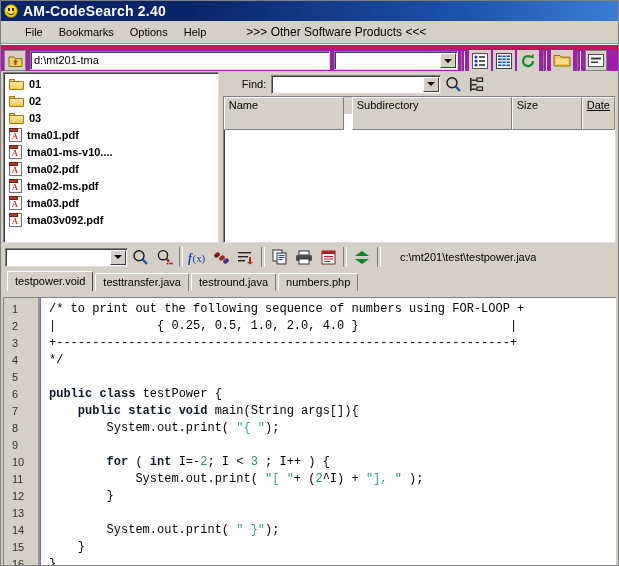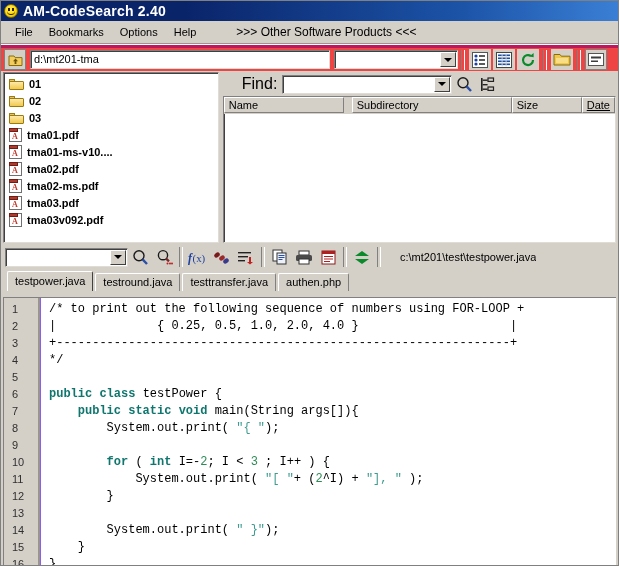--- a/index.html
+++ b/index.html
@@ -42,34 +42,34 @@
     border-bottom:1.5px solid #2c2000;border-radius:0 0 6px 6px;
   }
   .title-text{
     color:#ffffff;font-weight:bold;font-size:14px;letter-spacing:.2px;
   }
   
   .menubar{
     height:22px;background:#d4d0c8;
     display:flex;align-items:center;
     border-bottom:1px solid #d4d0c8;
-    padding-left:6px;box-sizing:border-box;
+    padding-left:16px;box-sizing:border-box;
   }
   .menu-item{
     padding:2px 8px;font-size:11px;color:#000;cursor:default;white-space:nowrap;
   }
   .menu-promo{
     margin-left:32px;font-size:12px;color:#000;white-space:nowrap;
   }
   .sep-h{height:1px;background:#ffffff;border-top:1px solid #9a968f;}
   
   .toolbar1{
     height:26px;display:flex;align-items:center;
-    background:#ef4444;padding:0 2px;box-sizing:border-box;
-    border-top:3px solid #be185d;
+    background:#a21caf;padding:0 2px;box-sizing:border-box;
+    border-top:5px solid #be185d;
   }
   .tb-btn{
     width:22px;height:21px;box-sizing:border-box;
     display:flex;align-items:center;justify-content:center;
     background:#d4d0c8;border:1px solid transparent;
     margin:0 1px;
   }
   .tb-btn.framed{border:1px solid #808080;background:#d4d0c8;}
   .path-input{
     flex:0 0 300px;height:19px;margin-left:3px;
@@ -128,35 +128,35 @@
     background:#b03a2e;border:1px solid #6d1f16;box-sizing:border-box;
   }
   .ico-pdf:after{
     content:"A";position:absolute;left:2px;top:3px;font-size:8px;line-height:9px;
     color:#c0392b;font-family:"Liberation Serif",serif;font-weight:bold;
   }
   .right-pane{
     flex:1;margin-left:4px;display:flex;flex-direction:column;
   }
   .findrow{height:24px;display:flex;align-items:center;}
-  .findlabel{font-size:16px;color:#000;margin-right:5px;padding-left:19px;}
+  .findlabel{font-size:11px;color:#000;margin-right:5px;padding-left:19px;}
   .find-combo{flex:0 0 170px;height:19px;}
   .ic-btn{
     width:24px;height:21px;display:flex;align-items:center;justify-content:center;
     background:#d4d0c8;
   }
   .results{
     flex:1;background:#ffffff;
     border:1px solid #808080;border-right-color:#dfdcd6;border-bottom-color:#dfdcd6;
     box-shadow:inset 1px 1px 0 #404040;
     box-sizing:border-box;overflow:hidden;
   }
   .colhdr{display:flex;height:17px;background:#d4d0c8;}
   .col{
-    box-sizing:border-box;height:16px;line-height:15px;font-size:11px;color:#000;
+    box-sizing:border-box;height:33px;line-height:15px;font-size:11px;color:#000;
     background:#d4d0c8;
     border:1px solid #ffffff;border-right-color:#808080;border-bottom-color:#808080;
     padding:0 4px;overflow:hidden;white-space:nowrap;
   }
   .col.c-name{width:120px;}
   .col.c-sub{width:160px;margin-left:8px;}
   .col.c-size{width:70px;text-align:left;}
   .col.c-date{flex:1;text-decoration:underline;}
   
   .toolbar2{
@@ -204,21 +204,21 @@
   }
   .code{
     flex:1;background:#ffffff;padding:3px 0 0 8px;box-sizing:border-box;overflow:hidden;
     border-left:1px solid #8b5cf6;
   }
   .code .ln{
     font-family:"Liberation Mono","DejaVu Sans Mono",monospace;
     font-size:12px;height:17px;line-height:17px;white-space:pre;color:#000000;
   }
   .cmt{color:#9a9a33;}
-  .kw{color:#0f766e;font-weight:bold;}
+  .kw{color:#0f172a;font-weight:bold;}
   .str{color:#3d9b8f;}
   .num{color:#2e8b57;}
 </style>
 </head>
 <body>
 
 <div class="app">
 
   <div class="titlebar">
     <div class="title-icon">
@@ -470,24 +470,24 @@
       <svg width="18" height="15" viewBox="0 0 18 15">
         <path d="M9 1 L16 6 H2 Z" fill="#0a8a2a"></path>
         <path d="M9 14 L16 9 H2 Z" fill="#0a8a2a"></path>
       </svg>
     </div>
     <div class="vdiv"></div>
     <div class="filepath">c:\mt201\test\testpower.java</div>
   </div>
 
   <div class="tabs">
-    <div class="tab active">testpower.java</div>
+    <div class="tab active">testpower.void</div>
+    <div class="tab">testtransfer.java</div>
     <div class="tab">testround.java</div>
-    <div class="tab">testtransfer.java</div>
-    <div class="tab">authen.php</div>
+    <div class="tab">numbers.php</div>
   </div>
 
   <div class="editor">
     <div class="gutter">
       <div>1</div>
       <div>2</div>
       <div>3</div>
       <div>4</div>
       <div>5</div>
       <div>6</div>

